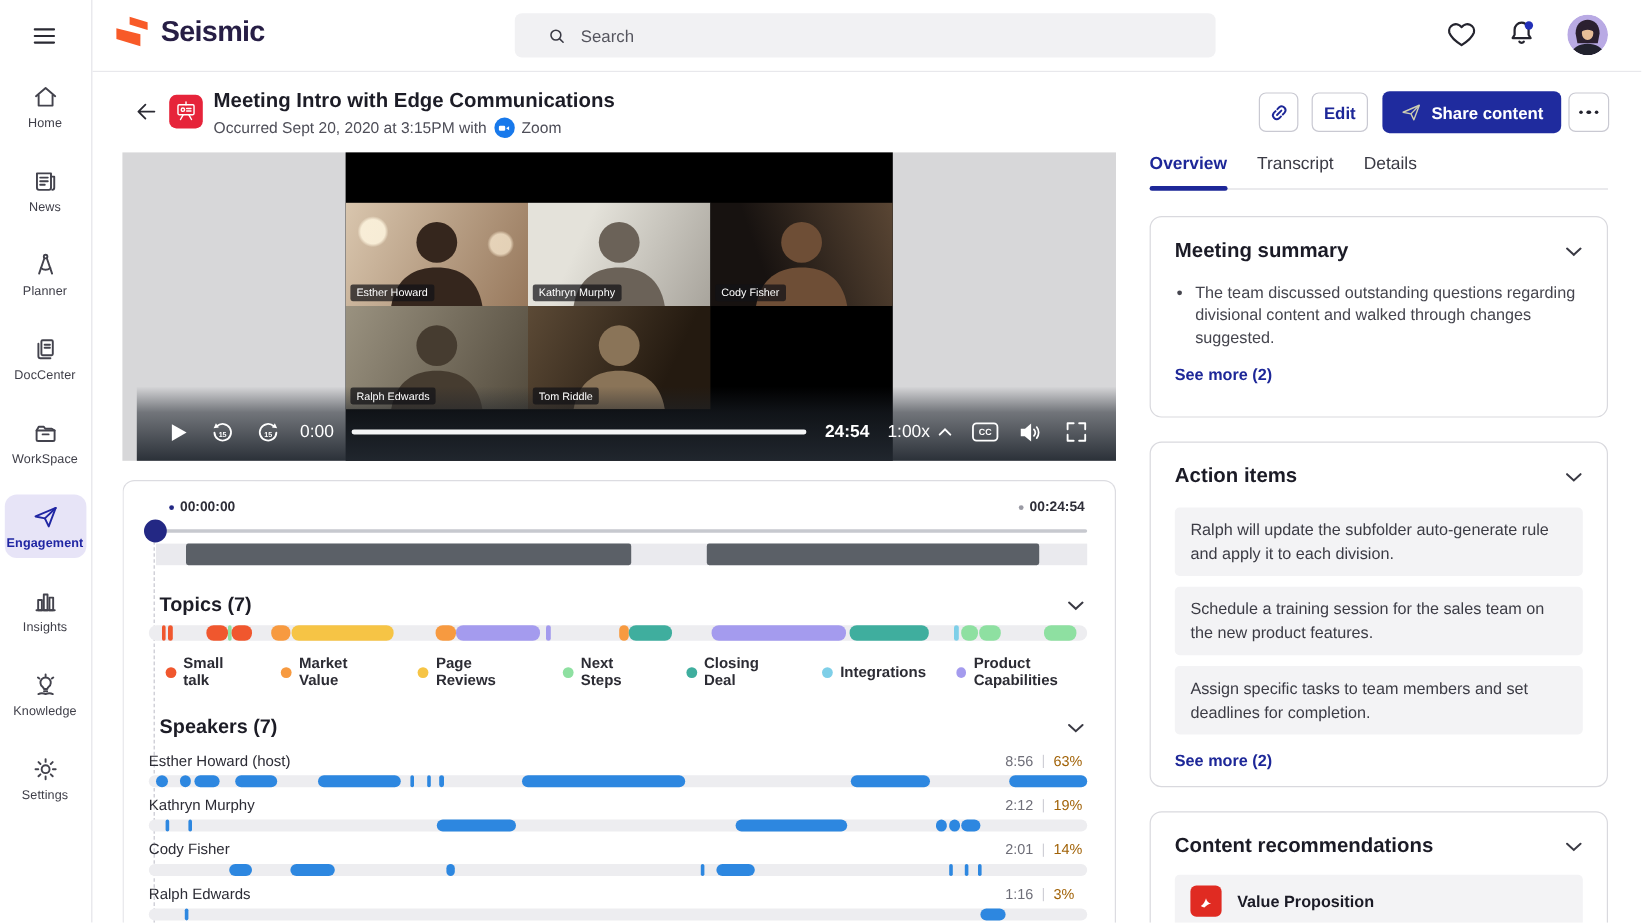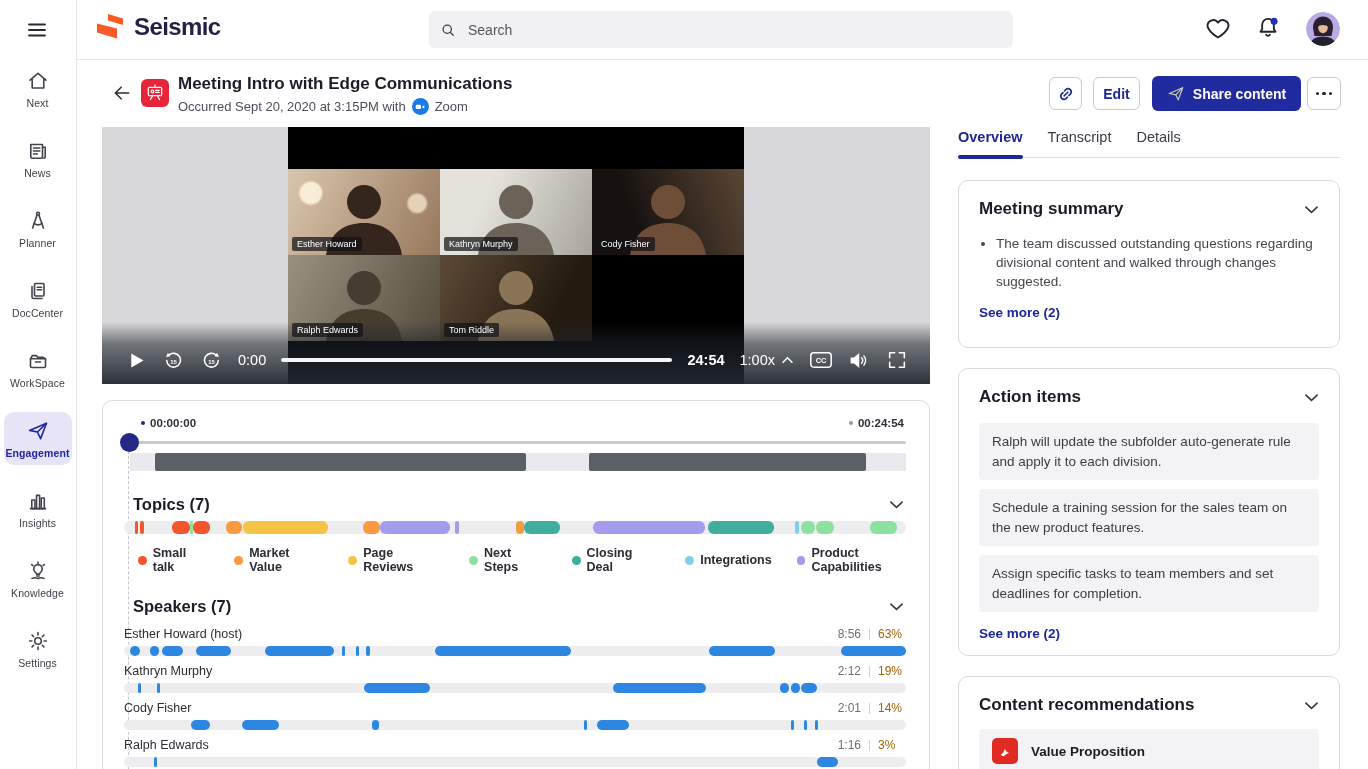--- a/index.html
+++ b/index.html
@@ -11,21 +11,21 @@
   #hamburger{position:absolute;left:22px;top:18px;width:30px;height:24px;cursor:pointer;color:#2a2a33}
   #sidebar-nav{position:absolute;top:62px;left:0;right:1px;display:flex;flex-direction:column;align-items:center;gap:17px}
   .nav-item{width:68px;padding:7px 0 6px;display:flex;flex-direction:column;align-items:center;gap:4px;border-radius:10px;color:#43434d;cursor:pointer}
   .nav-label{font-size:10.5px;color:#3e3e48;letter-spacing:.1px}
   .nav-item.active{background:#e7e4f7;color:#2026a3}
   .nav-item.active .nav-label{color:#2026a3;font-weight:700}
   
   #topbar{position:absolute;left:77px;right:0;top:0;height:59px;background:#fff;border-bottom:1px solid #e8e8ec;z-index:5}
   #logo{position:absolute;left:18px;top:12px;display:flex;align-items:center;gap:9px}
   #logo-text{font-size:24px;font-weight:800;letter-spacing:-.6px;color:#271e45}
-  #search{position:absolute;left:352px;top:11px;width:584px;height:37px;background:#f1f1f3;border-radius:6px;display:flex;align-items:center;padding-left:10px;gap:9px;box-sizing:border-box}
+  #search{position:absolute;left:352px;top:11px;width:584px;height:37px;background:#f1f1f3;border-radius:6px;display:flex;align-items:center;padding-left:26px;gap:9px;box-sizing:border-box}
   #search input{border:none;background:transparent;outline:none;font-family:"Liberation Sans",sans-serif;font-size:14px;color:#333;width:480px}
   #search input::placeholder{color:#55555e}
   .top-ico{position:absolute;top:14px;width:30px;height:30px;cursor:pointer;color:#24242e}
   #heart-btn{left:1127px}
   #bell-btn{left:1177px}
   #avatar{position:absolute;left:1229px;top:12px;width:34px;height:34px;border-radius:50%;cursor:pointer;overflow:hidden}
   
   #back{position:absolute;left:110px;top:83px;width:24px;height:20px;cursor:pointer;color:#2a2a33}
   #meet-icon{position:absolute;left:141px;top:79px;width:28px;height:28px;border-radius:6px;background:#e6243a;display:flex;align-items:center;justify-content:center}
   #meet-title{position:absolute;left:178px;top:74px;font-size:17px;font-weight:700;color:#1c1c26}
@@ -44,21 +44,21 @@
   #tiles{position:absolute;left:0;top:42px;width:456px;height:172px;display:grid;grid-template-columns:repeat(3,152px);grid-auto-rows:86px}
   .tile{position:relative;overflow:hidden}
   .tile svg{position:absolute;left:0;bottom:0}
   .chip{position:absolute;left:4px;bottom:4px;background:rgba(18,18,22,.72);color:#fff;font-size:9px;padding:2px 5px;border-radius:2px;white-space:nowrap;z-index:2}
   .p0{background:radial-gradient(circle at 15% 28%,rgba(255,246,224,.85) 0 7%,rgba(255,246,224,0) 9%),radial-gradient(circle at 85% 40%,rgba(255,240,214,.7) 0 6%,rgba(255,240,214,0) 8%),linear-gradient(115deg,#d9c6ae,#97785c);color:#35261d}
   .p1{background:linear-gradient(115deg,#e4e2da 30%,#a8a49c);color:#6b6258}
   .p2{background:linear-gradient(250deg,#5a4634,#171210 70%);color:#6e4e36}
   .p3{background:linear-gradient(115deg,#9a9280,#544c3e);color:#463c30}
   .p4{background:radial-gradient(circle at 20% 30%,rgba(255,220,160,.9) 0 18%,rgba(255,220,160,0) 30%),linear-gradient(115deg,#dcab6c,#84593a);color:#33231b}
   .p5{background:linear-gradient(115deg,#5c4a36,#241a10 75%);color:#8a7458}
-  #controls-bar{position:absolute;left:0;right:0;bottom:0;height:62px;background:linear-gradient(180deg,rgba(22,27,34,0) 0%,rgba(30,36,44,.55) 35%,rgba(34,40,48,.95) 100%)}
+  #controls-bar{position:absolute;left:12px;right:0;bottom:0;height:62px;background:linear-gradient(180deg,rgba(22,27,34,0) 0%,rgba(30,36,44,.55) 35%,rgba(34,40,48,.95) 100%)}
   .controls{position:absolute;left:24px;right:22px;bottom:11px;height:26px;display:flex;align-items:center;gap:15px;color:#fff}
   .ctime{font-size:14.5px;color:#fff}
   .cdur{font-size:14.5px;font-weight:700}
   #seek{flex:1;height:4px;background:#f4f5f6;border-radius:2px;cursor:pointer}
   #speed{display:flex;align-items:center;gap:6px;font-size:14.5px;font-weight:400;cursor:pointer}
   .cbtn{cursor:pointer}
   
   #engagement-card{position:absolute;left:102px;top:400px;width:828px;height:380px;background:#fff;border:1px solid #dcdce1;border-bottom:none;border-radius:10px 10px 0 0;box-sizing:border-box}
   .tl-label{position:absolute;top:16px;font-size:11.5px;font-weight:700;color:#2e2e38;display:flex;align-items:center;gap:5px}
   .tl-label .dot{width:4px;height:4px;border-radius:50%}
@@ -119,21 +119,21 @@
           <path d="M4 6.5h16M4 12h16M4 17.5h16"></path>
         </svg>
     </div>
     <div id="sidebar-nav">
         <div class="nav-item">
           <span class="nav-ic">
             <svg viewBox="0 0 24 24" width="24" height="24" fill="none" stroke="currentColor" stroke-width="1.6" stroke-linecap="round" stroke-linejoin="round">
               <path d="M4 11.2 12 4.4l8 6.8M6.2 10v9h11.6v-9"></path>
             </svg>
           </span>
-                 <span class="nav-label">Next</span>
+                 <span class="nav-label">Home</span>
         </div>
         <div class="nav-item">
           <span class="nav-ic">
             <svg viewBox="0 0 24 24" width="24" height="24" fill="none" stroke="currentColor" stroke-width="1.6" stroke-linecap="round" stroke-linejoin="round">
               <path d="M4.8 5.5h11.7v12a1.7 1.7 0 0 1-1.7 1.7H6.5a1.7 1.7 0 0 1-1.7-1.7z"></path>
               <path d="M16.5 8.2h2.7v9.3a1.7 1.7 0 0 1-1.7 1.7"></path>
               <path d="M7.5 9h6.3M7.5 12h6.3M7.5 15h3.8"></path>
             </svg>
           </span>
                  <span class="nav-label">News</span>

